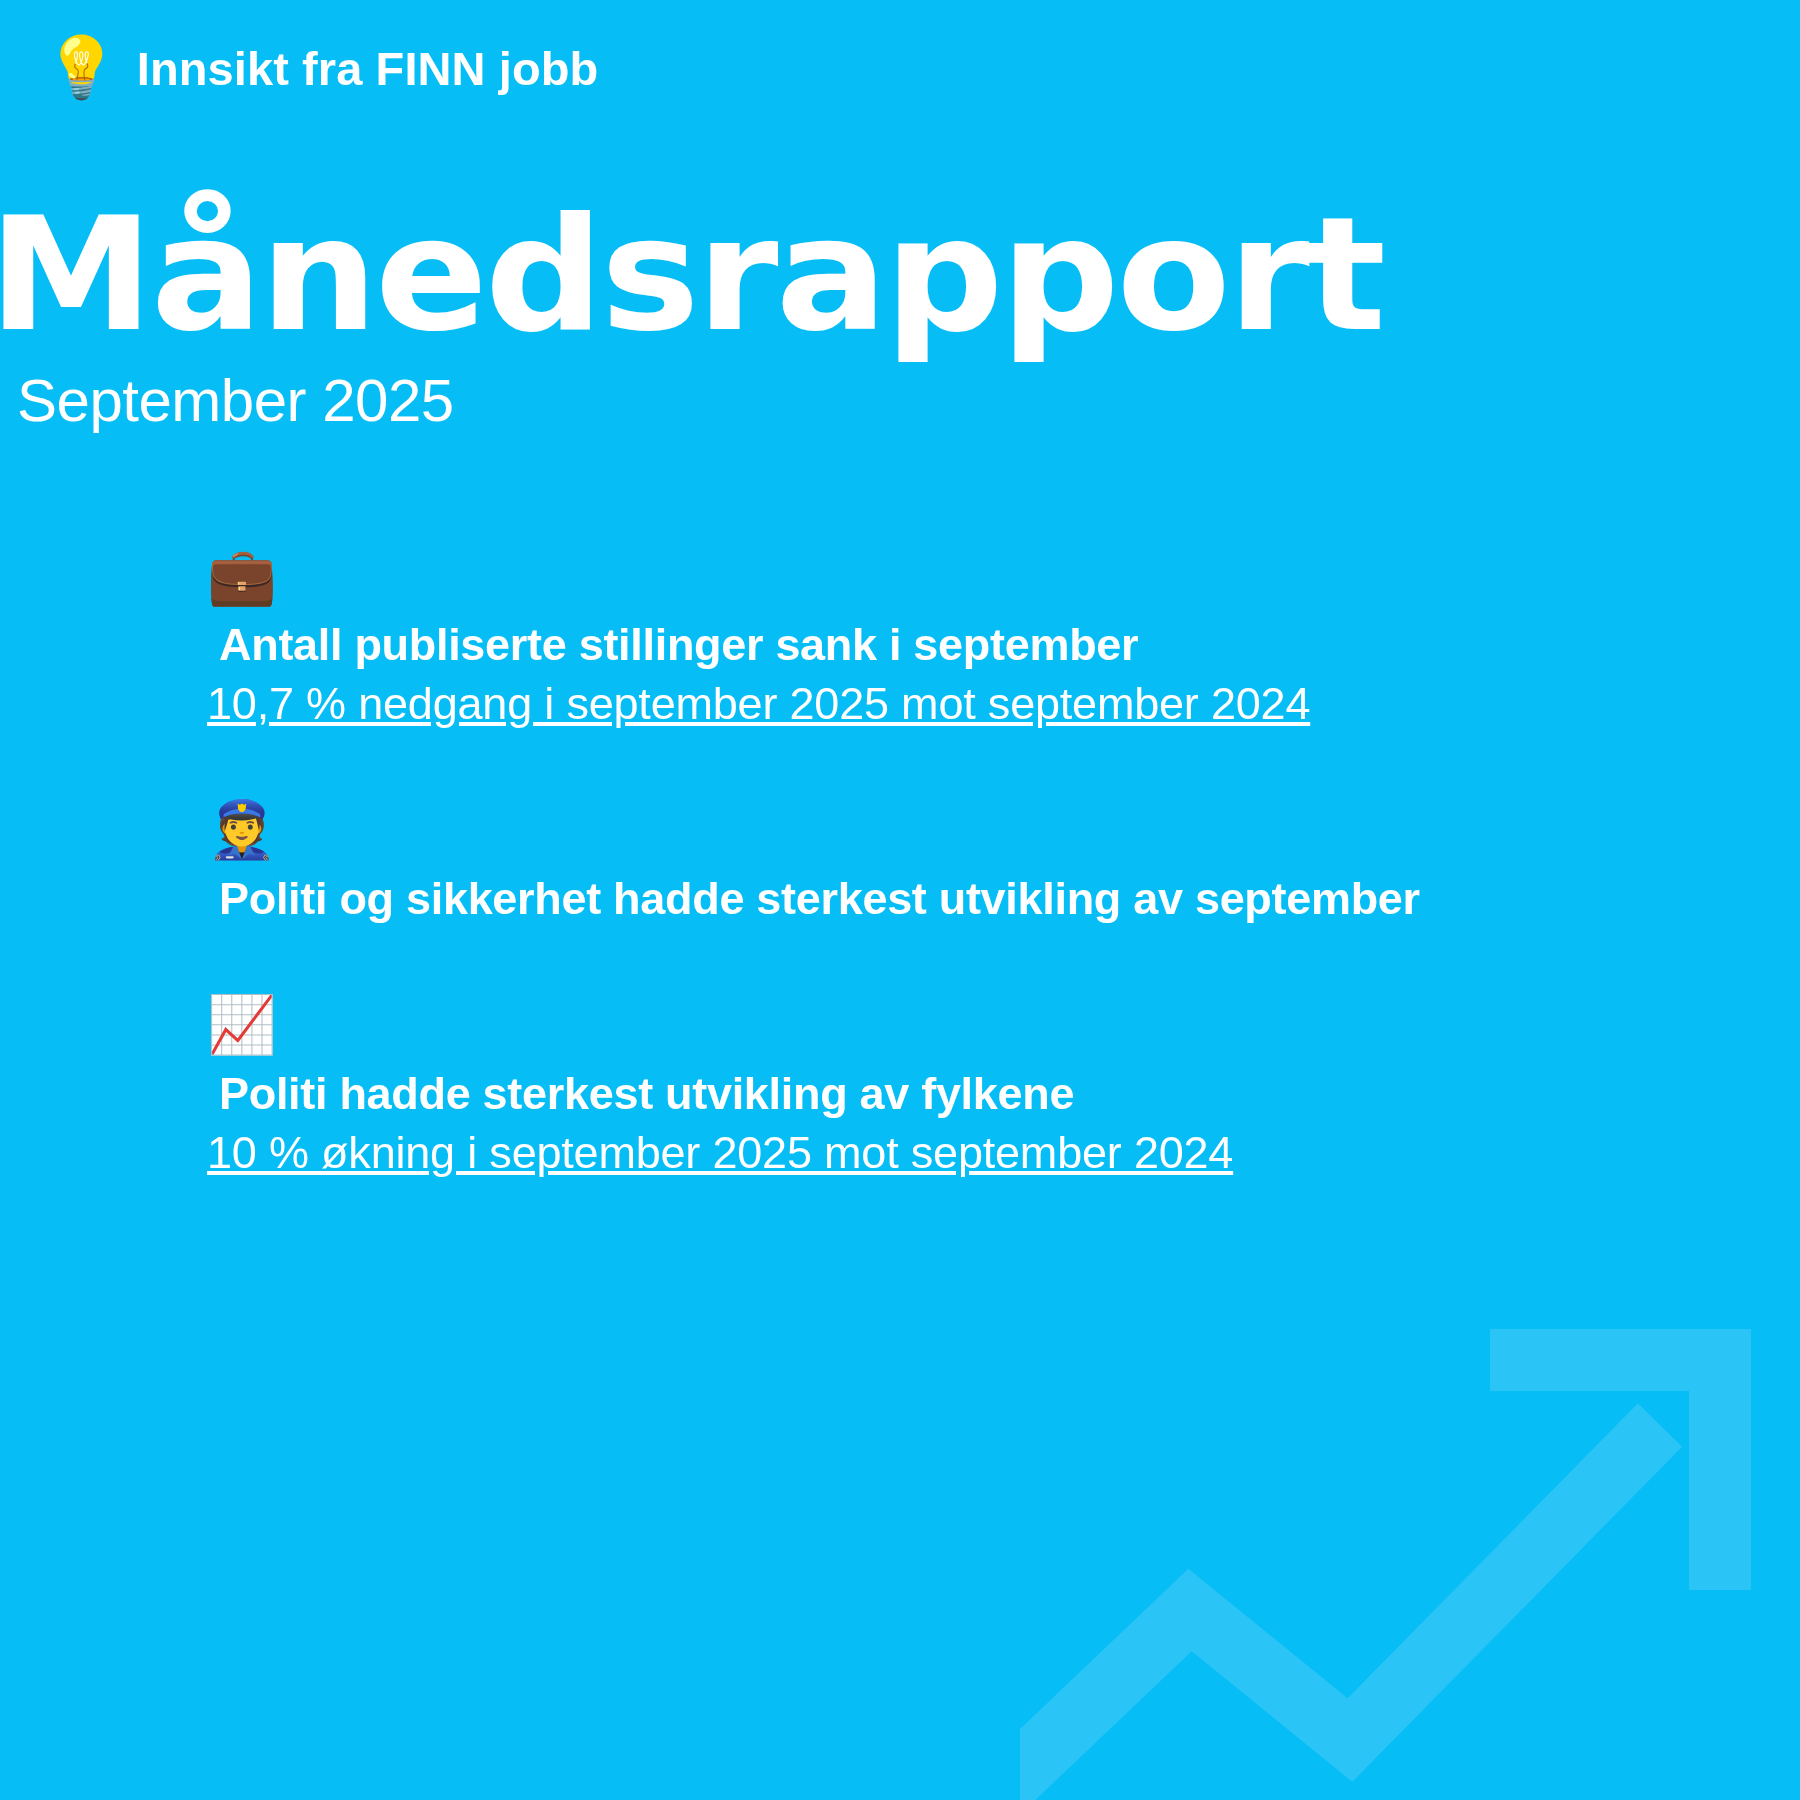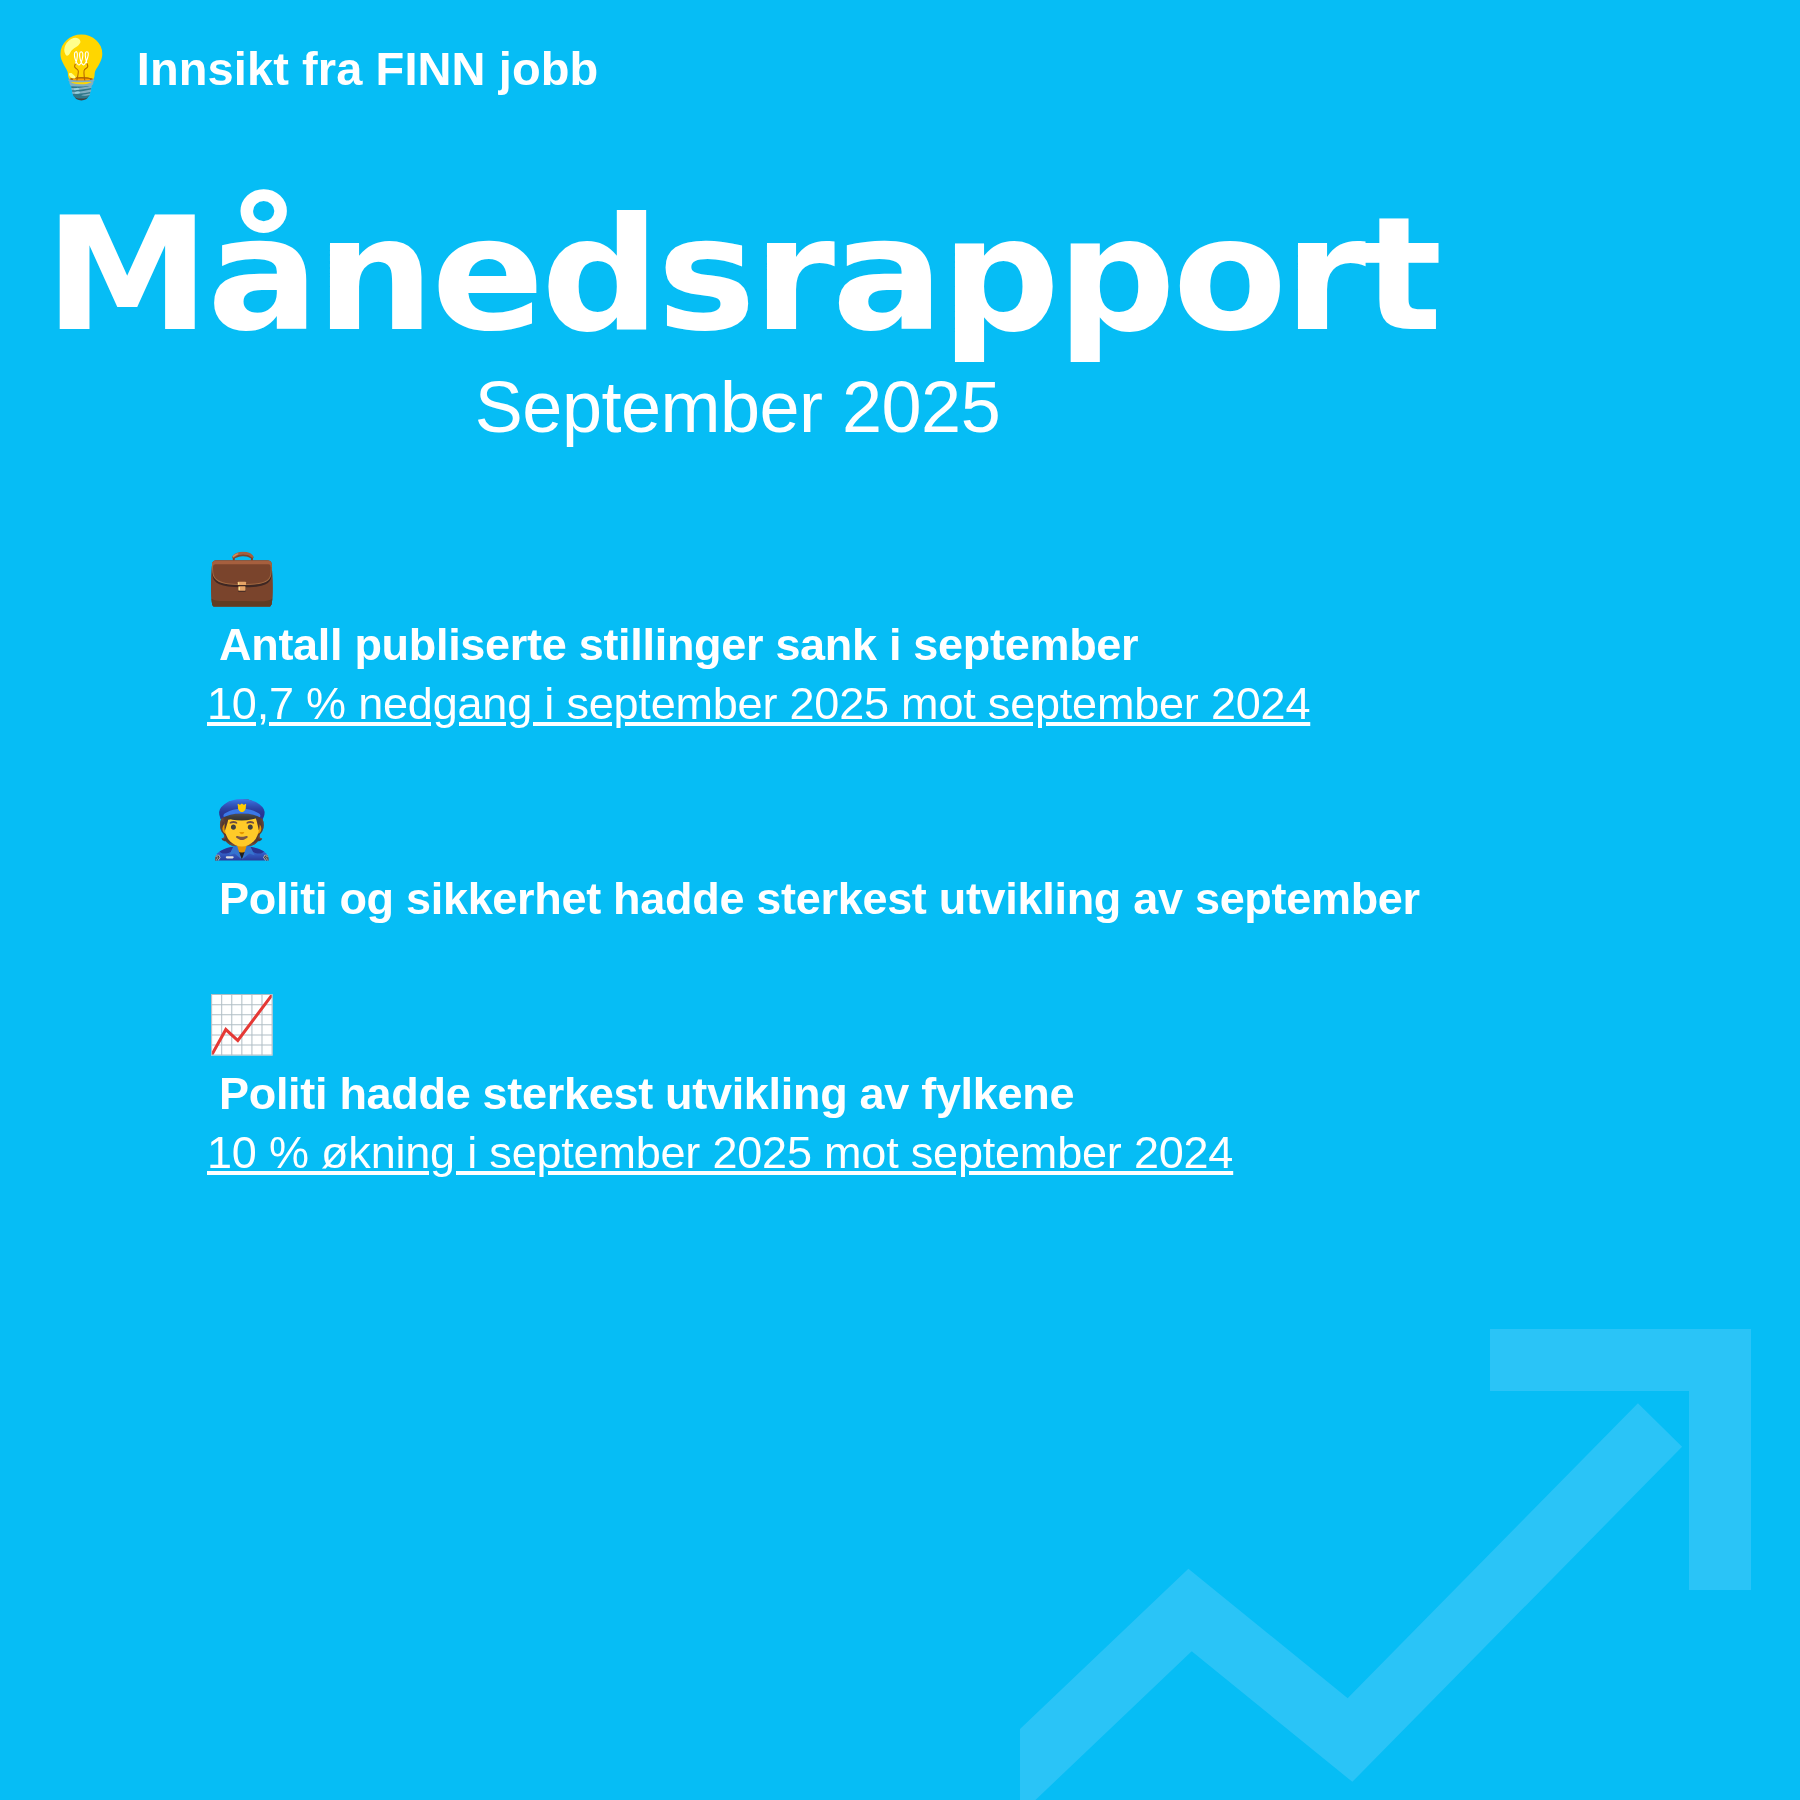--- a/index.html
+++ b/index.html
@@ -56,43 +56,43 @@
     line-height: 1;
     white-space: nowrap;
   }
 
   
   .title-block {
     position: absolute;
     left: 0;
     top: 196px;
     width: 1452px;
-    text-align: center;
+    text-align: left;
     z-index: 2;
   }
   .title {
     font-family: "DejaVu Sans", sans-serif;
     font-size: 157px;
     font-weight: 700;
     color: #ffffff;
     line-height: 1.0;
     letter-spacing: -3px;
     margin: 0;
     padding: 0 0 0 30px;
     transform: scaleX(1.06);
     transform-origin: center;
   }
   .subtitle {
-    font-size: 72px;
+    font-size: 60px;
     font-weight: 300;
     color: #ffffff;
     line-height: 1.0;
     letter-spacing: -0.5px;
     margin: 18px 0 0 0;
-    padding-left: 23px;
+    padding-left: 17px;
   }
 
   
   .insights {
     position: absolute;
     left: 207px;
     top: 548px;
     width: 1500px;
     z-index: 2;
   }

